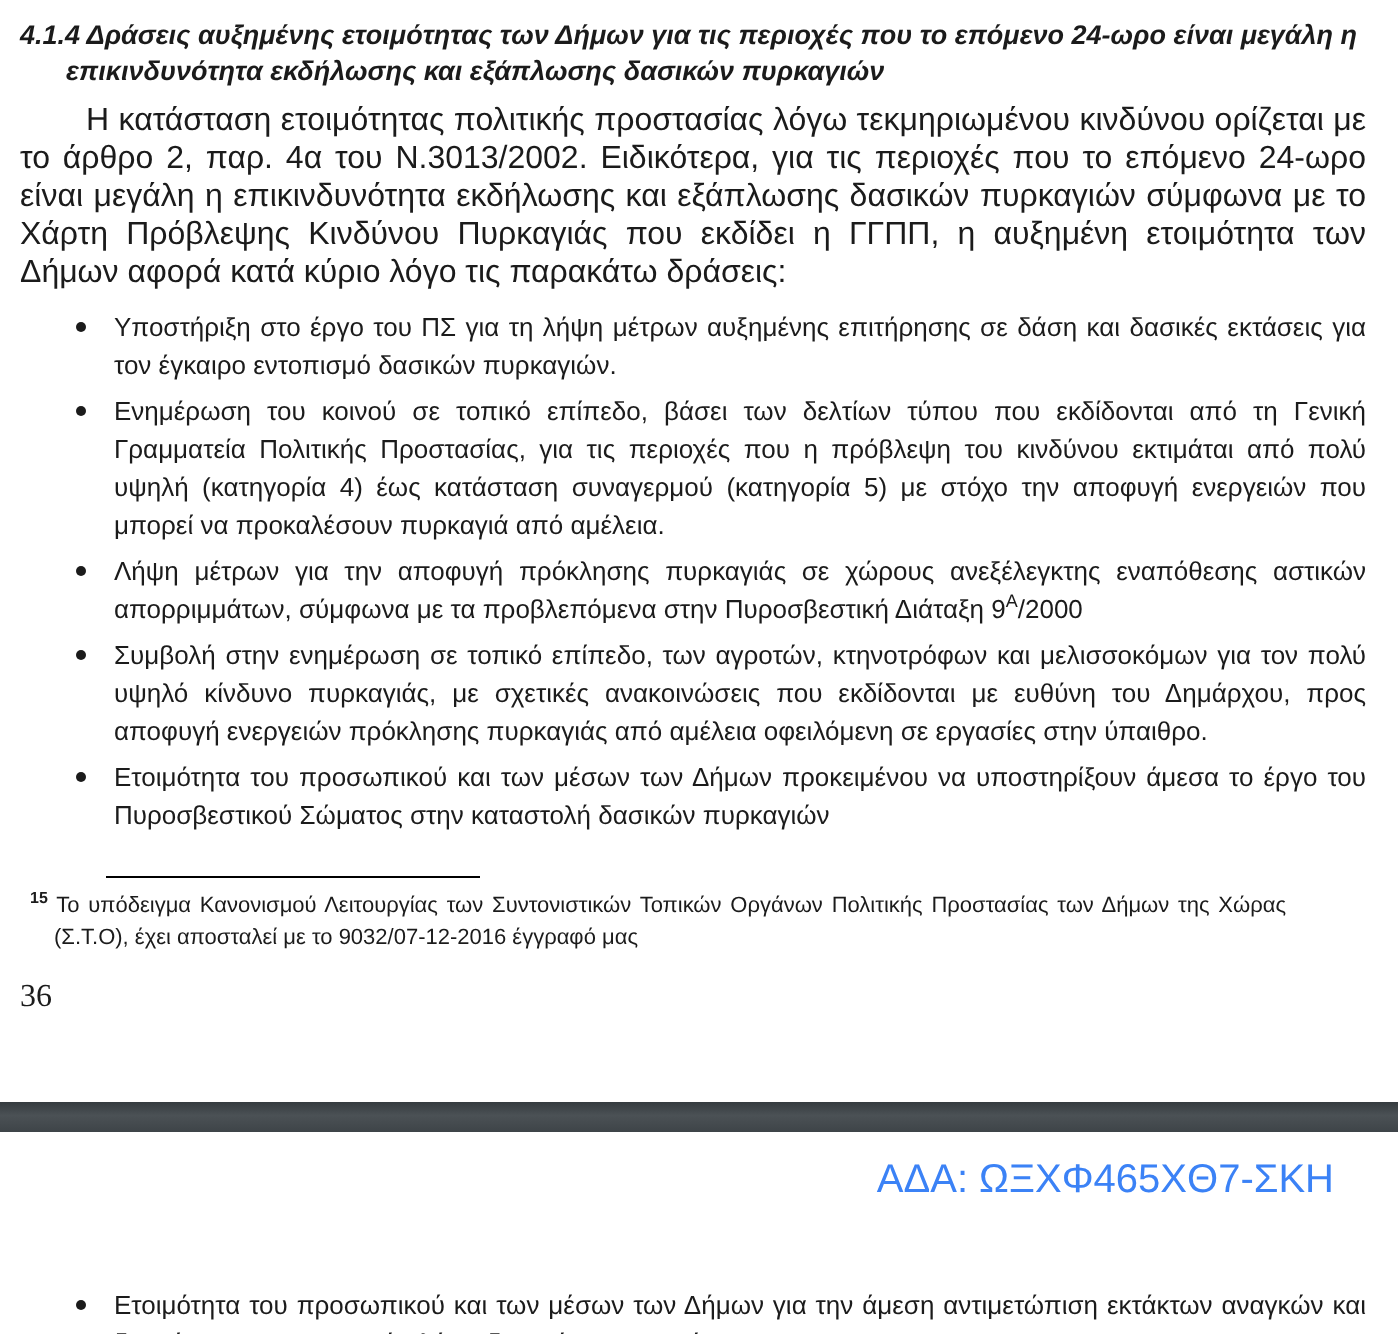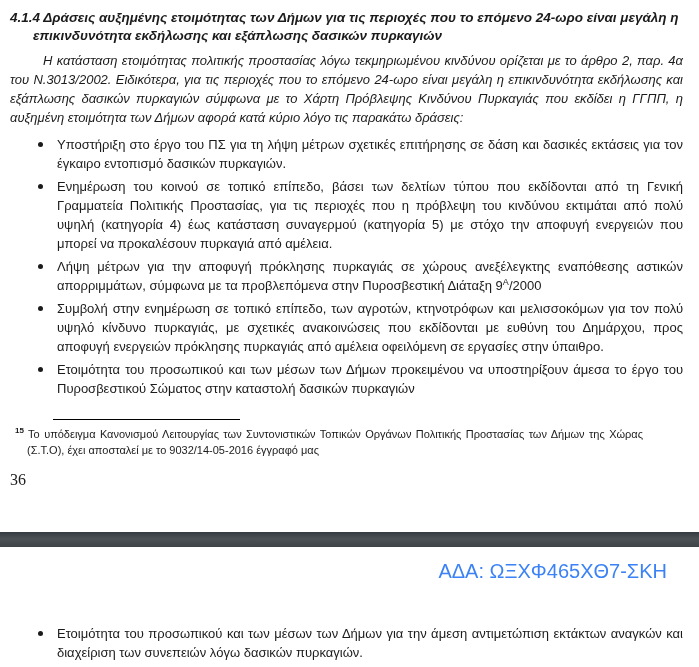--- a/index.html
+++ b/index.html
@@ -17,25 +17,24 @@
     padding-top: 9px;
     font-size: 13.5px;
     font-weight: bold;
     font-style: italic;
     line-height: 18px;
   }
   .heading .h-line2 { padding-left: 23px; }
 
   .intro {
     margin-top: 6px;
-    font-size: 13px;
+    font-size: 16px;
     line-height: 19px;
     text-align: justify;
     text-indent: 33px;
-    font-style: italic;
   }
 
   ul.bullets { list-style: none; margin-top: 8px; }
   ul.bullets li {
     position: relative;
     padding-left: 47px;
     font-size: 13px;
     line-height: 19px;
     text-align: justify;
     margin-bottom: 4px;
@@ -101,21 +100,21 @@
     <div class="heading">
       <div class="h-line1">4.1.4 Δράσεις αυξημένης ετοιμότητας των Δήμων για τις περιοχές που το επόμενο 24-ωρο είναι μεγάλη η</div>
       <div class="h-line2">επικινδυνότητα εκδήλωσης και εξάπλωσης δασικών πυρκαγιών</div>
     </div>
 
     <p class="intro">Η κατάσταση ετοιμότητας πολιτικής προστασίας λόγω τεκμηριωμένου κινδύνου ορίζεται με το άρθρο 2, παρ. 4α του Ν.3013/2002. Ειδικότερα, για τις περιοχές που το επόμενο 24-ωρο είναι μεγάλη η επικινδυνότητα εκδήλωσης και εξάπλωσης δασικών πυρκαγιών σύμφωνα με το Χάρτη Πρόβλεψης Κινδύνου Πυρκαγιάς που εκδίδει η ΓΓΠΠ, η αυξημένη ετοιμότητα των Δήμων αφορά κατά κύριο λόγο τις παρακάτω δράσεις:</p>
 
     <ul class="bullets">
       <li>
         <span class="dot"></span>
-        <span>Υποστήριξη στο έργο του ΠΣ για τη λήψη μέτρων σχετικές επιτήρησης σε δάση και δασικές εκτάσεις για τον έγκαιρο εντοπισμό δασικών πυρκαγιών.</span>
+        <span>Υποστήριξη στο έργο του ΠΣ για τη λήψη μέτρων αυξημένης επιτήρησης σε δάση και δασικές εκτάσεις για τον έγκαιρο εντοπισμό δασικών πυρκαγιών.</span>
       </li>
       <li>
         <span class="dot"></span>
         <span>Ενημέρωση του κοινού σε τοπικό επίπεδο, βάσει των δελτίων τύπου που εκδίδονται από τη Γενική Γραμματεία Πολιτικής Προστασίας, για τις περιοχές που η πρόβλεψη του κινδύνου εκτιμάται από πολύ υψηλή (κατηγορία 4) έως κατάσταση συναγερμού (κατηγορία 5) με στόχο την αποφυγή ενεργειών που μπορεί να προκαλέσουν πυρκαγιά από αμέλεια.</span>
       </li>
       <li>
         <span class="dot"></span>
         <span>Λήψη μέτρων για την αποφυγή πρόκλησης πυρκαγιάς σε χώρους ανεξέλεγκτης εναπόθεσης αστικών απορριμμάτων, σύμφωνα με τα προβλεπόμενα στην Πυροσβεστική Διάταξη 9</span><sup class="ref">Α</sup><span>/2000</span>
       </li>
       <li>
@@ -123,21 +122,21 @@
         <span>Συμβολή στην ενημέρωση σε τοπικό επίπεδο, των αγροτών, κτηνοτρόφων και μελισσοκόμων για τον πολύ υψηλό κίνδυνο πυρκαγιάς, με σχετικές ανακοινώσεις που εκδίδονται με ευθύνη του Δημάρχου, προς αποφυγή ενεργειών πρόκλησης πυρκαγιάς από αμέλεια οφειλόμενη σε εργασίες στην ύπαιθρο.</span>
       </li>
       <li>
         <span class="dot"></span>
         <span>Ετοιμότητα του προσωπικού και των μέσων των Δήμων προκειμένου να υποστηρίξουν άμεσα το έργο του Πυροσβεστικού Σώματος στην καταστολή δασικών πυρκαγιών</span>
       </li>
     </ul>
 
     <div class="footnote-sep"></div>
 
-    <p class="footnote"><sup class="fn">15</sup> <span>Το υπόδειγμα Κανονισμού Λειτουργίας των Συντονιστικών Τοπικών Οργάνων Πολιτικής Προστασίας των Δήμων της Χώρας (Σ.Τ.Ο), έχει αποσταλεί με το 9032/14-05-2016 έγγραφό μας</span></p>
+    <p class="footnote"><sup class="fn">15</sup> <span>Το υπόδειγμα Κανονισμού Λειτουργίας των Συντονιστικών Τοπικών Οργάνων Πολιτικής Προστασίας των Δήμων της Χώρας (Σ.Τ.Ο), έχει αποσταλεί με το 9032/07-12-2016 έγγραφό μας</span></p>
 
     <div class="page-number">36</div>
   </div>
 
   <div class="page-separator"></div>
 
   <div class="content">
     <div class="ada-line">ΑΔΑ: ΩΞΧΦ465ΧΘ7-ΣΚΗ</div>
 
     <ul class="bullets page2">

